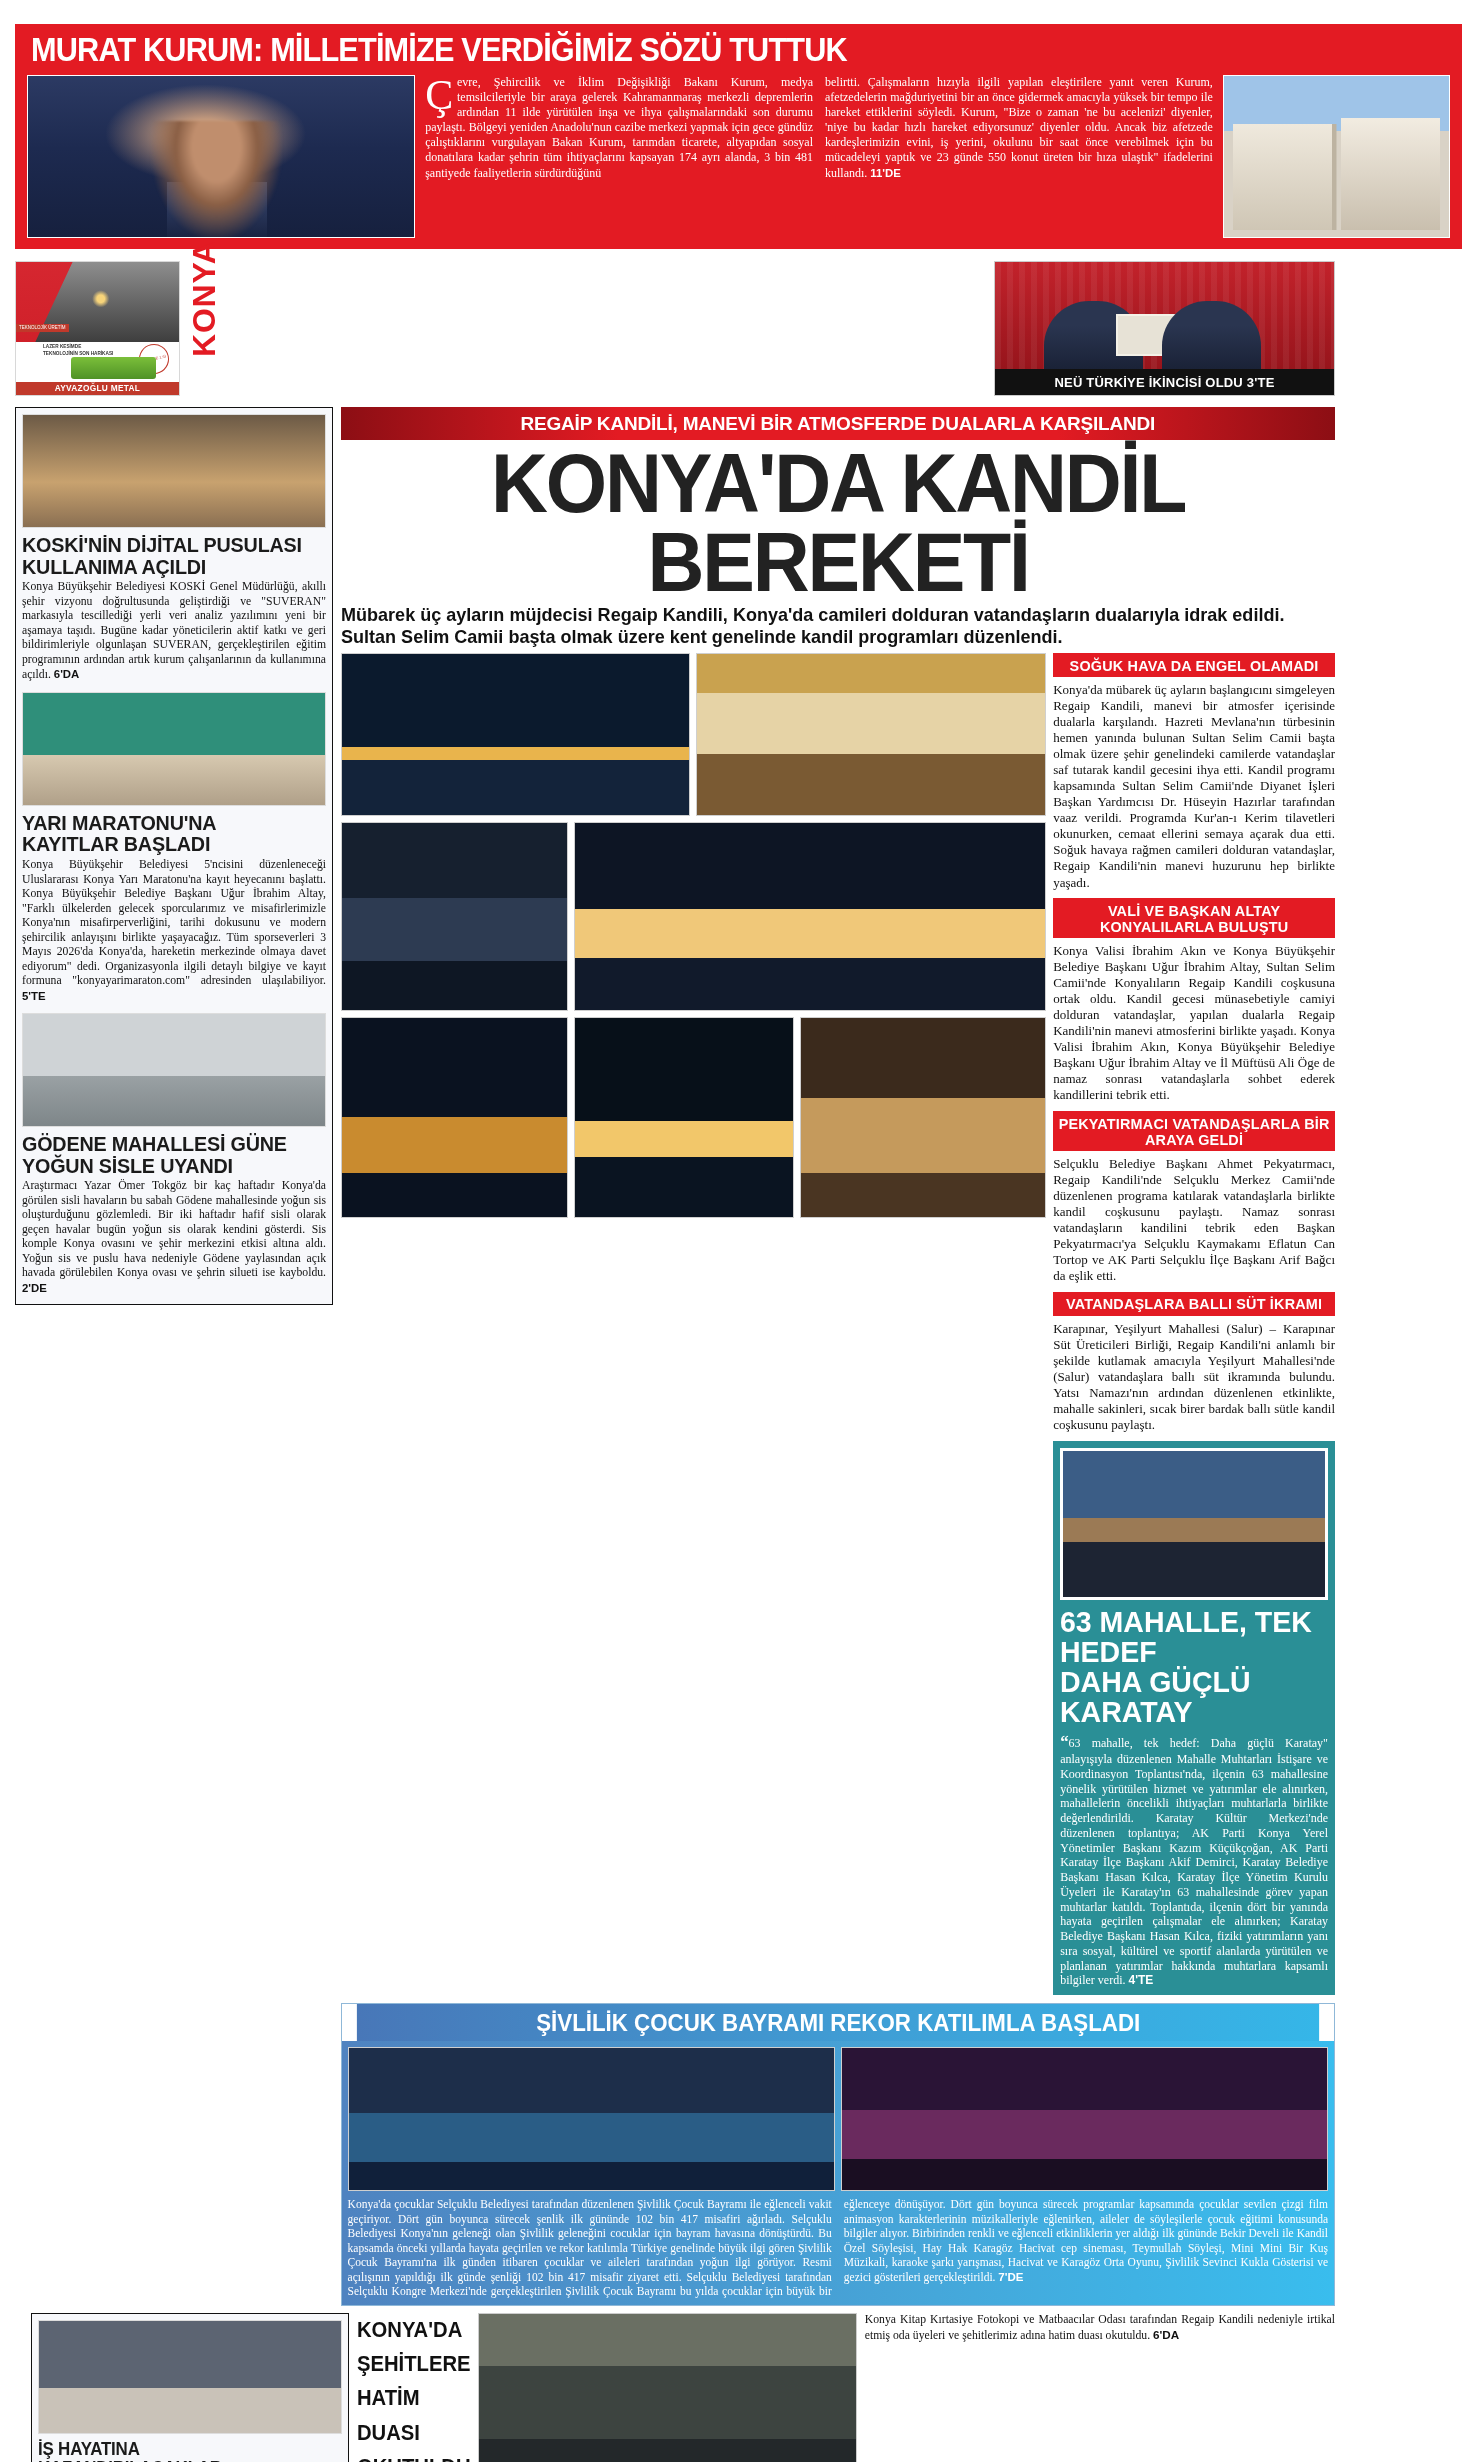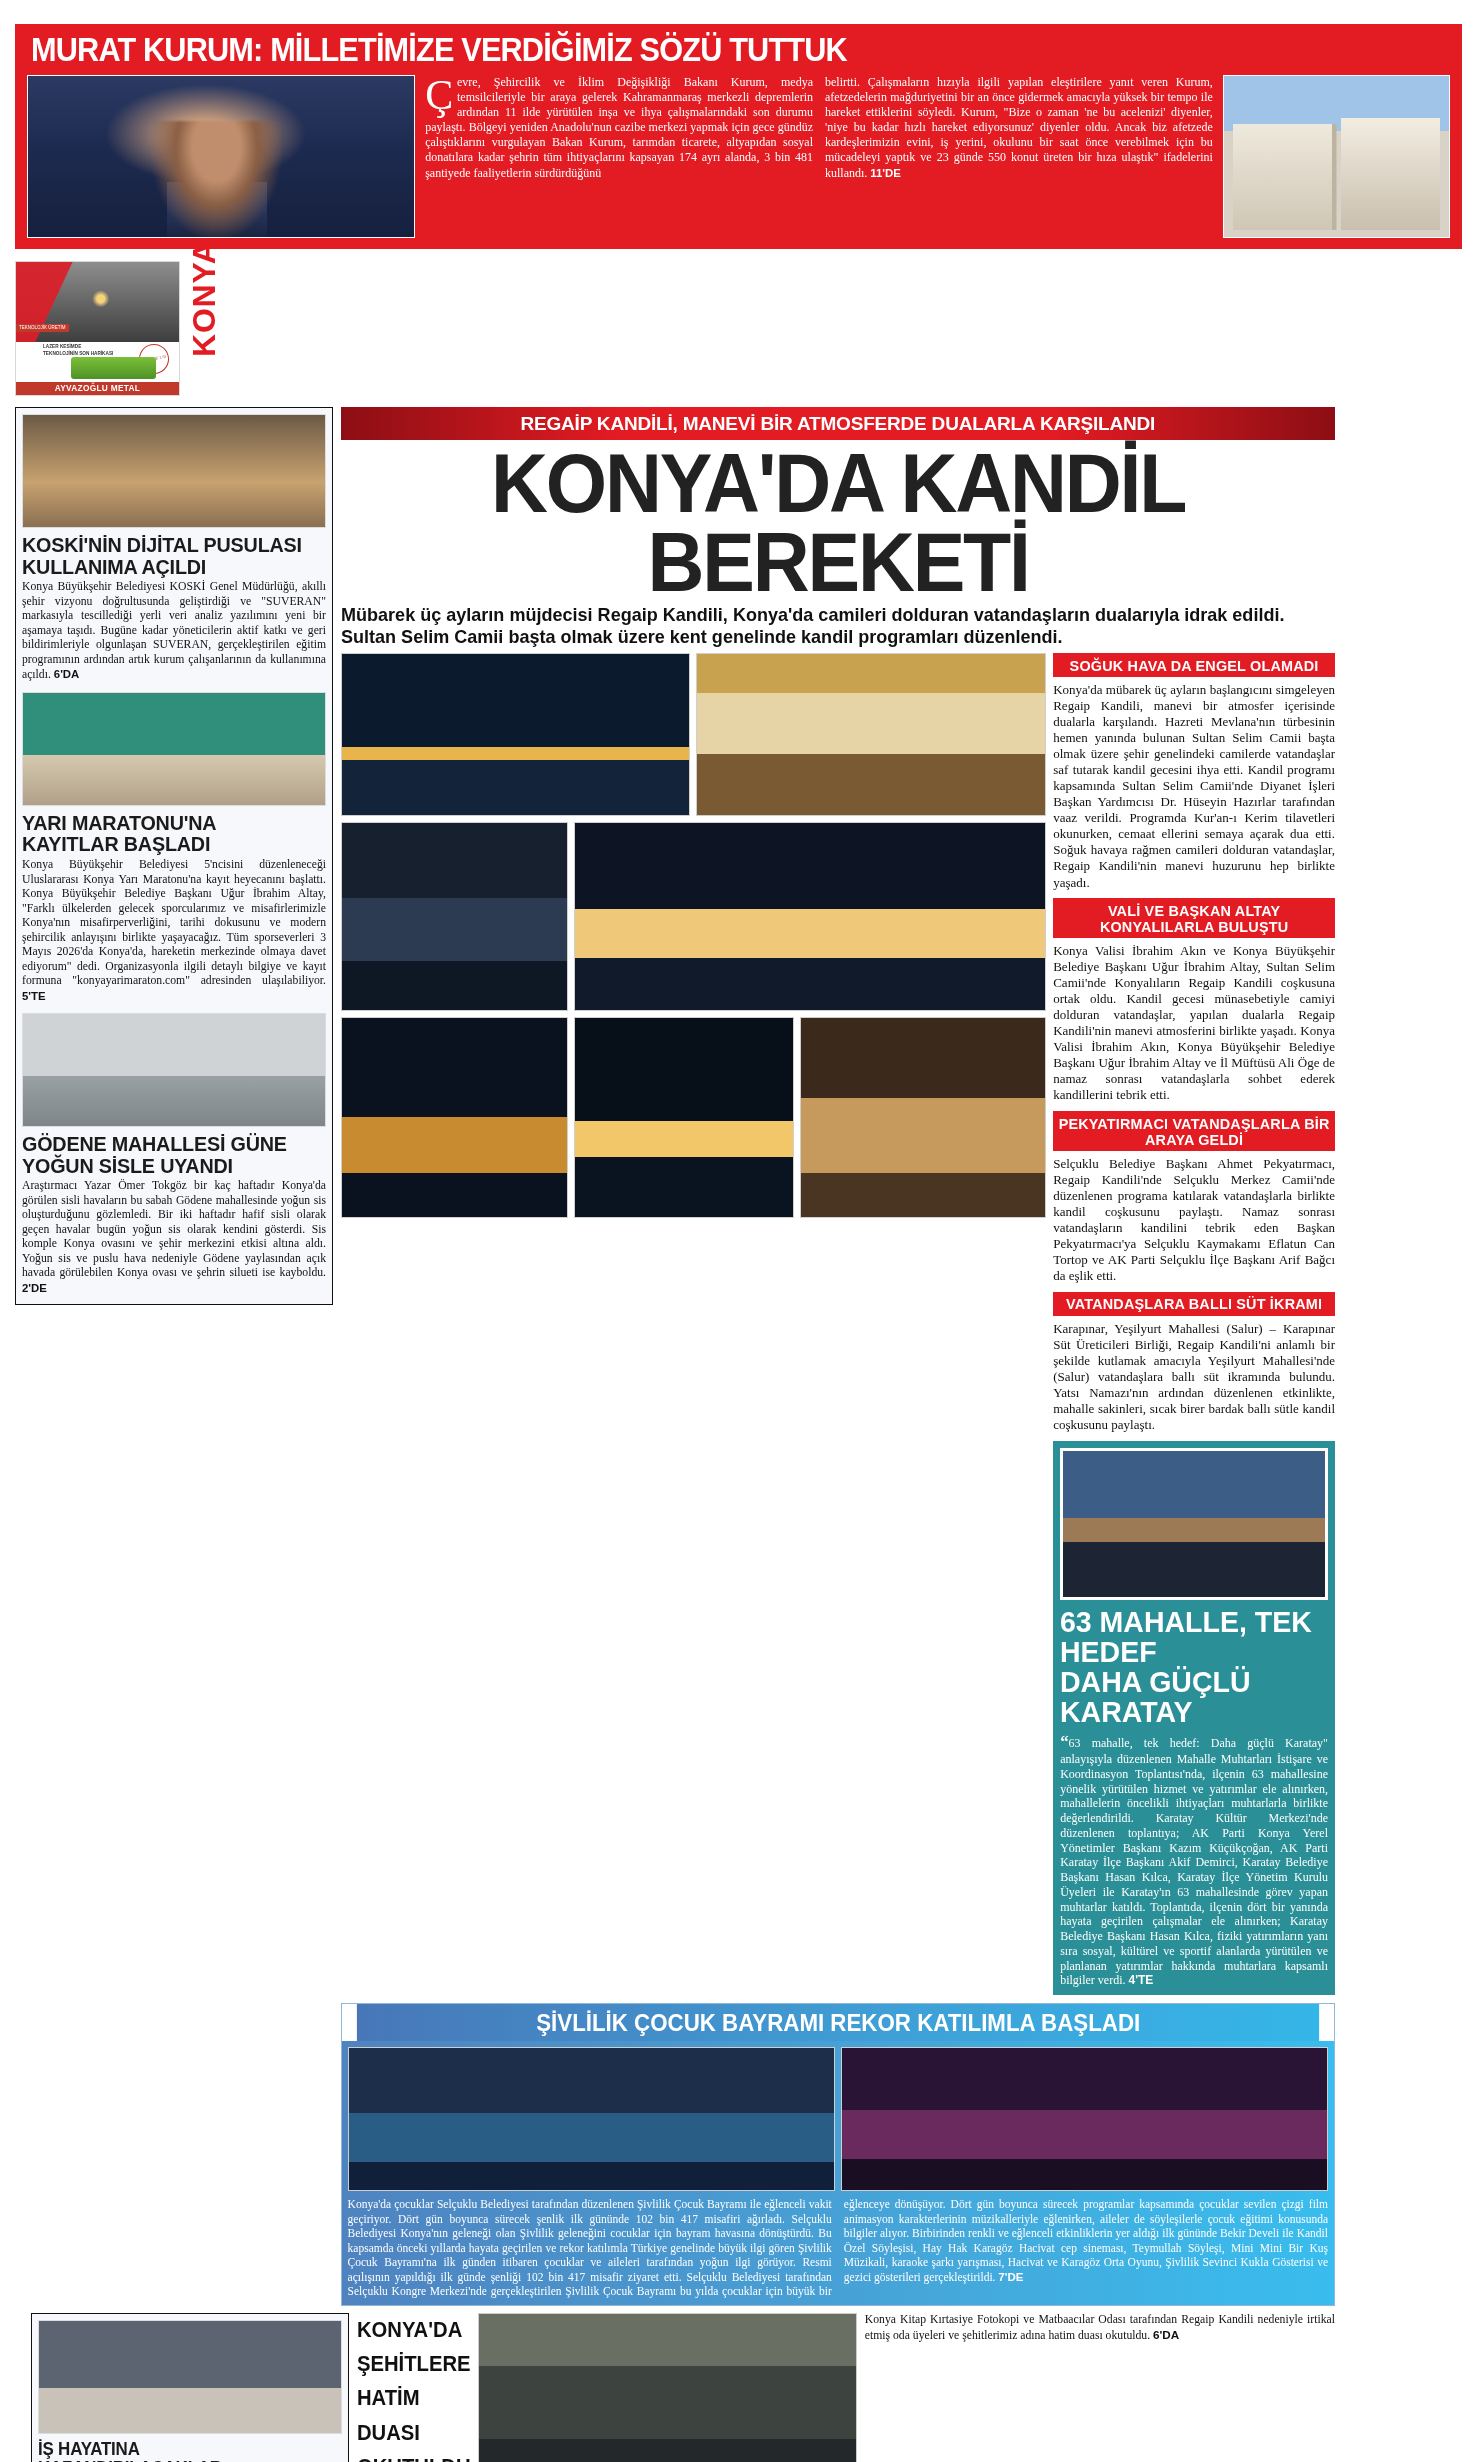--- a/index.html
+++ b/index.html
@@ -324,20 +324,28 @@
         </div>
       </div>
     </div>
 
     <div class="masthead">
       <div class="mast-main">
         <div class="mast-konya">KONYA</div>
       </div>
     </div>
 
+    <div class="ad-right">
+      <div class="pic">
+        <div class="p1"></div>
+        <div class="frame"></div>
+        <div class="p2"></div>
+      </div>
+      <div class="cap">NEÜ TÜRKİYE İKİNCİSİ OLDU 3'TE</div>
+    </div>
   </div>
 
   <div class="body-grid">
 
     <aside class="col-left">
       <div class="left-box">
 
         <article class="left-item">
           <div class="thumb t-koski"></div>
           <h3>KOSKİ'NİN DİJİTAL PUSULASI KULLANIMA AÇILDI</h3>

